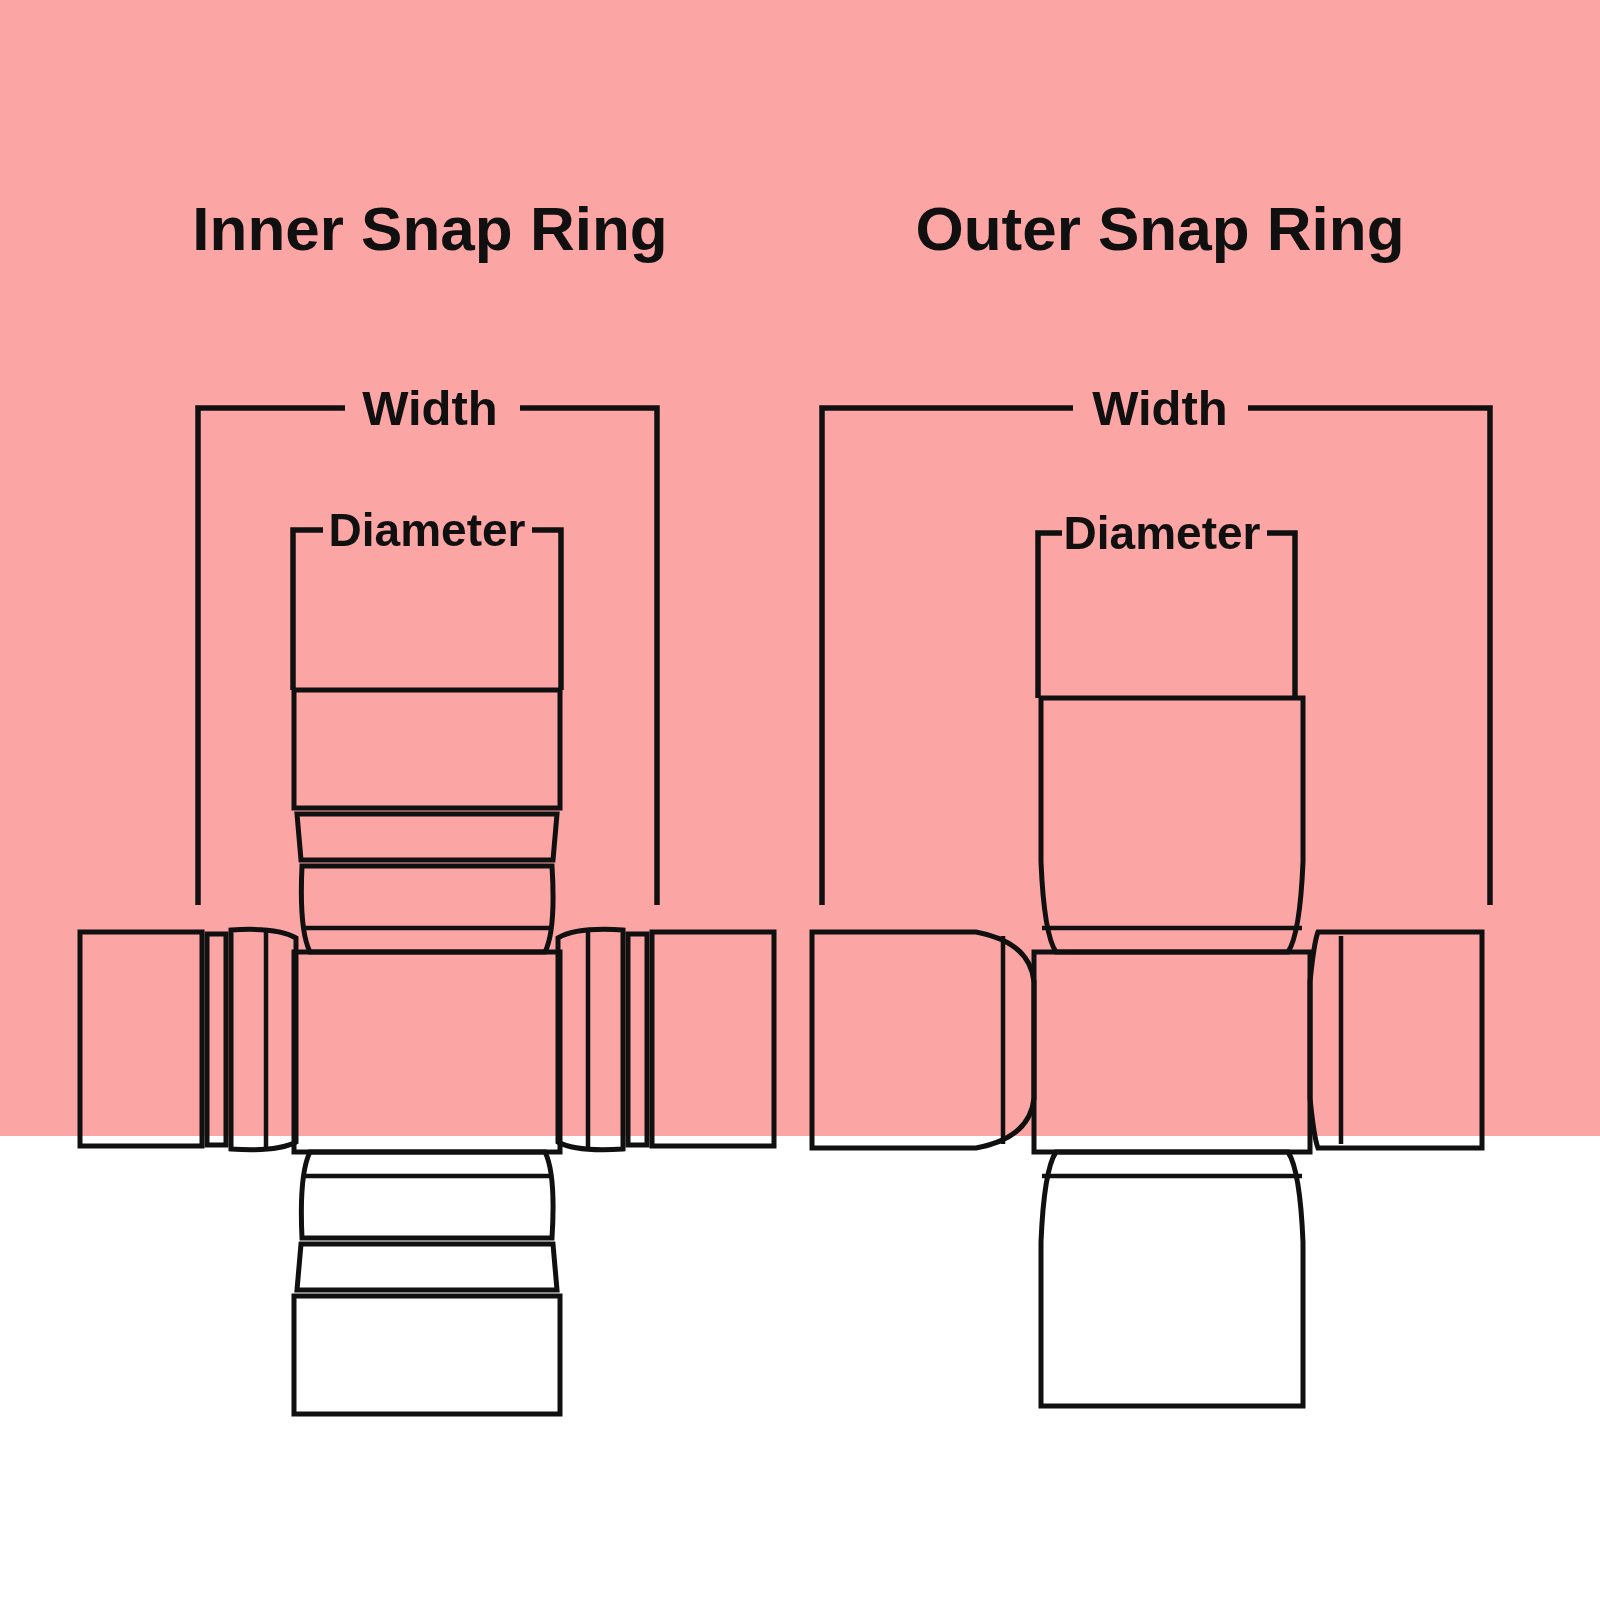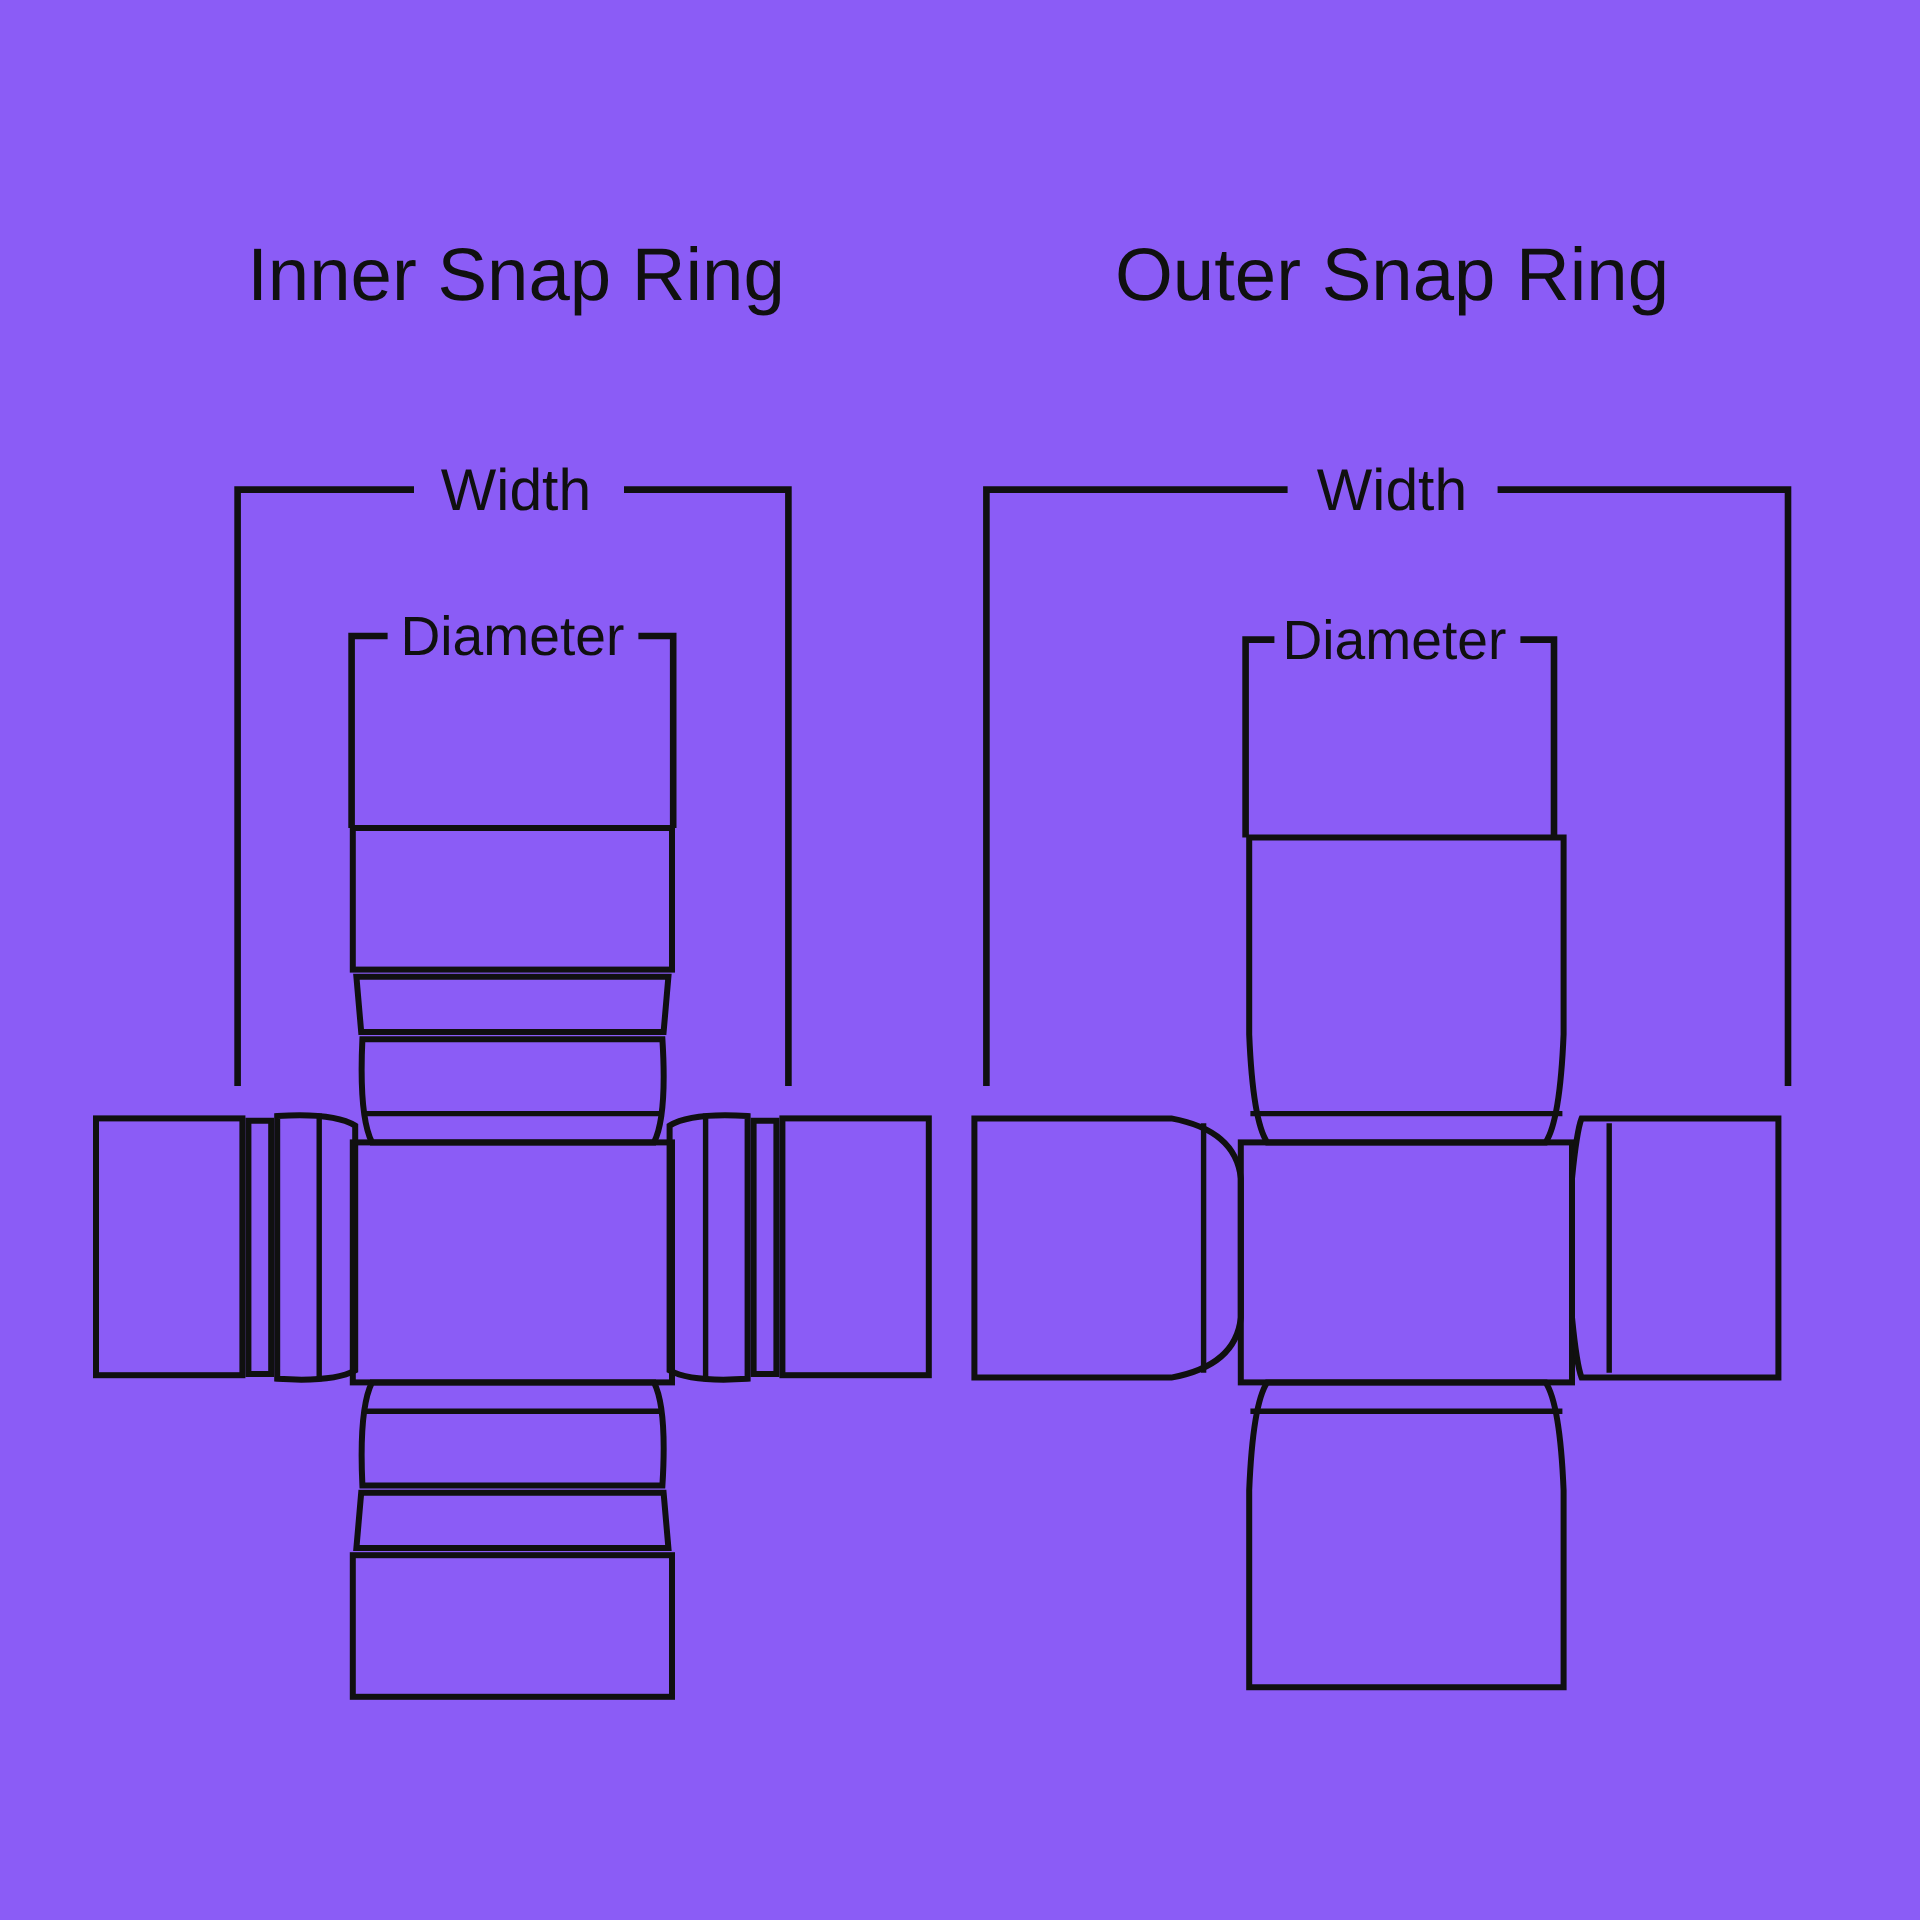--- a/index.html
+++ b/index.html
@@ -9,22 +9,23 @@
   }
   body {
     width: 1600px;
     height: 1600px;
     font-family: "Liberation Sans", sans-serif;
     overflow: hidden;
   }
   #diagram-root {
     position: relative;
     width: 1600px;
-    height: 1600px;
-    background: #8b5cf6;
+    height: 1136px;
+    background: #fca5a5;
+    font-weight: bold;
   }
   svg.canvas {
     display: block;
     width: 1600px;
     height: 1600px;
   }
   .part-line {
     fill: none;
     stroke: #101010;
     stroke-width: 5;

